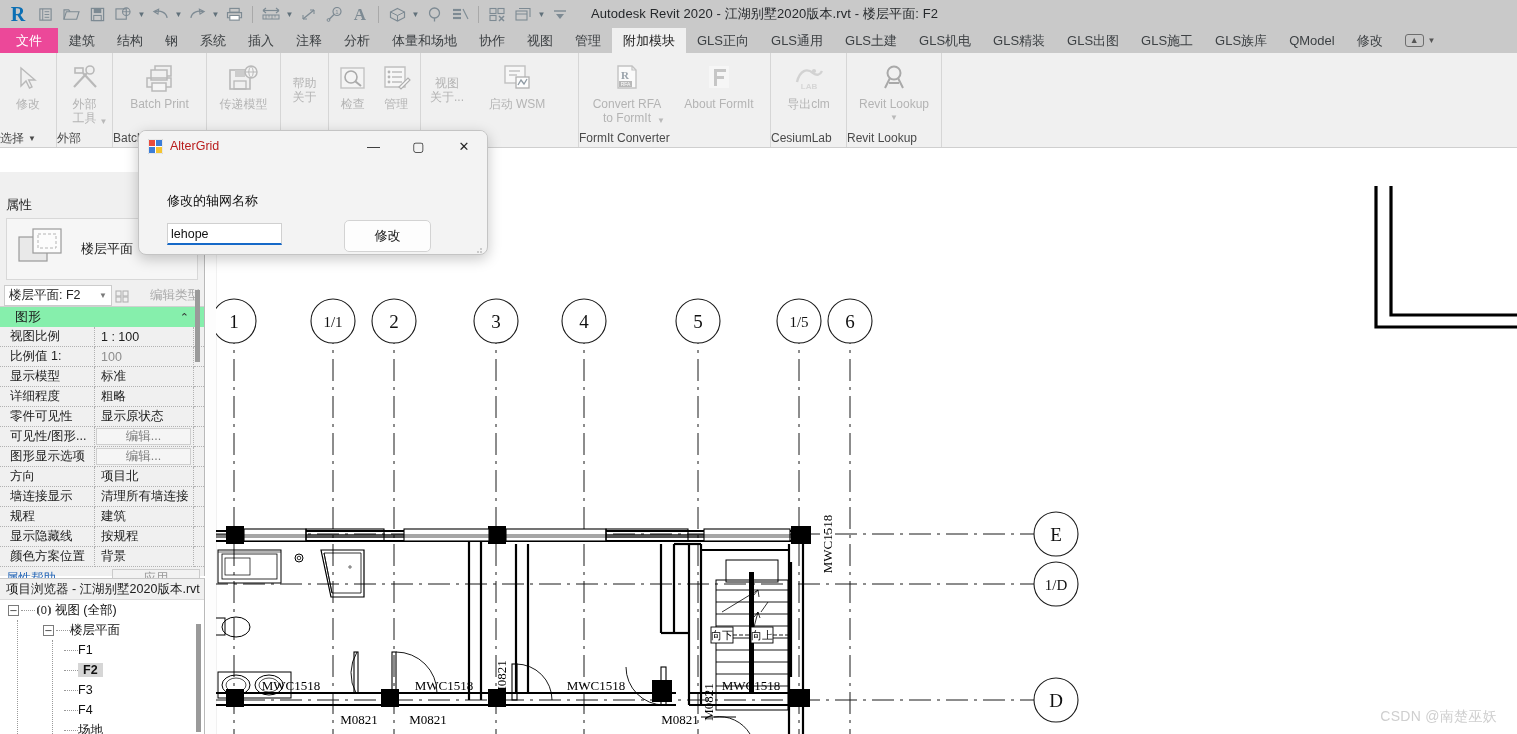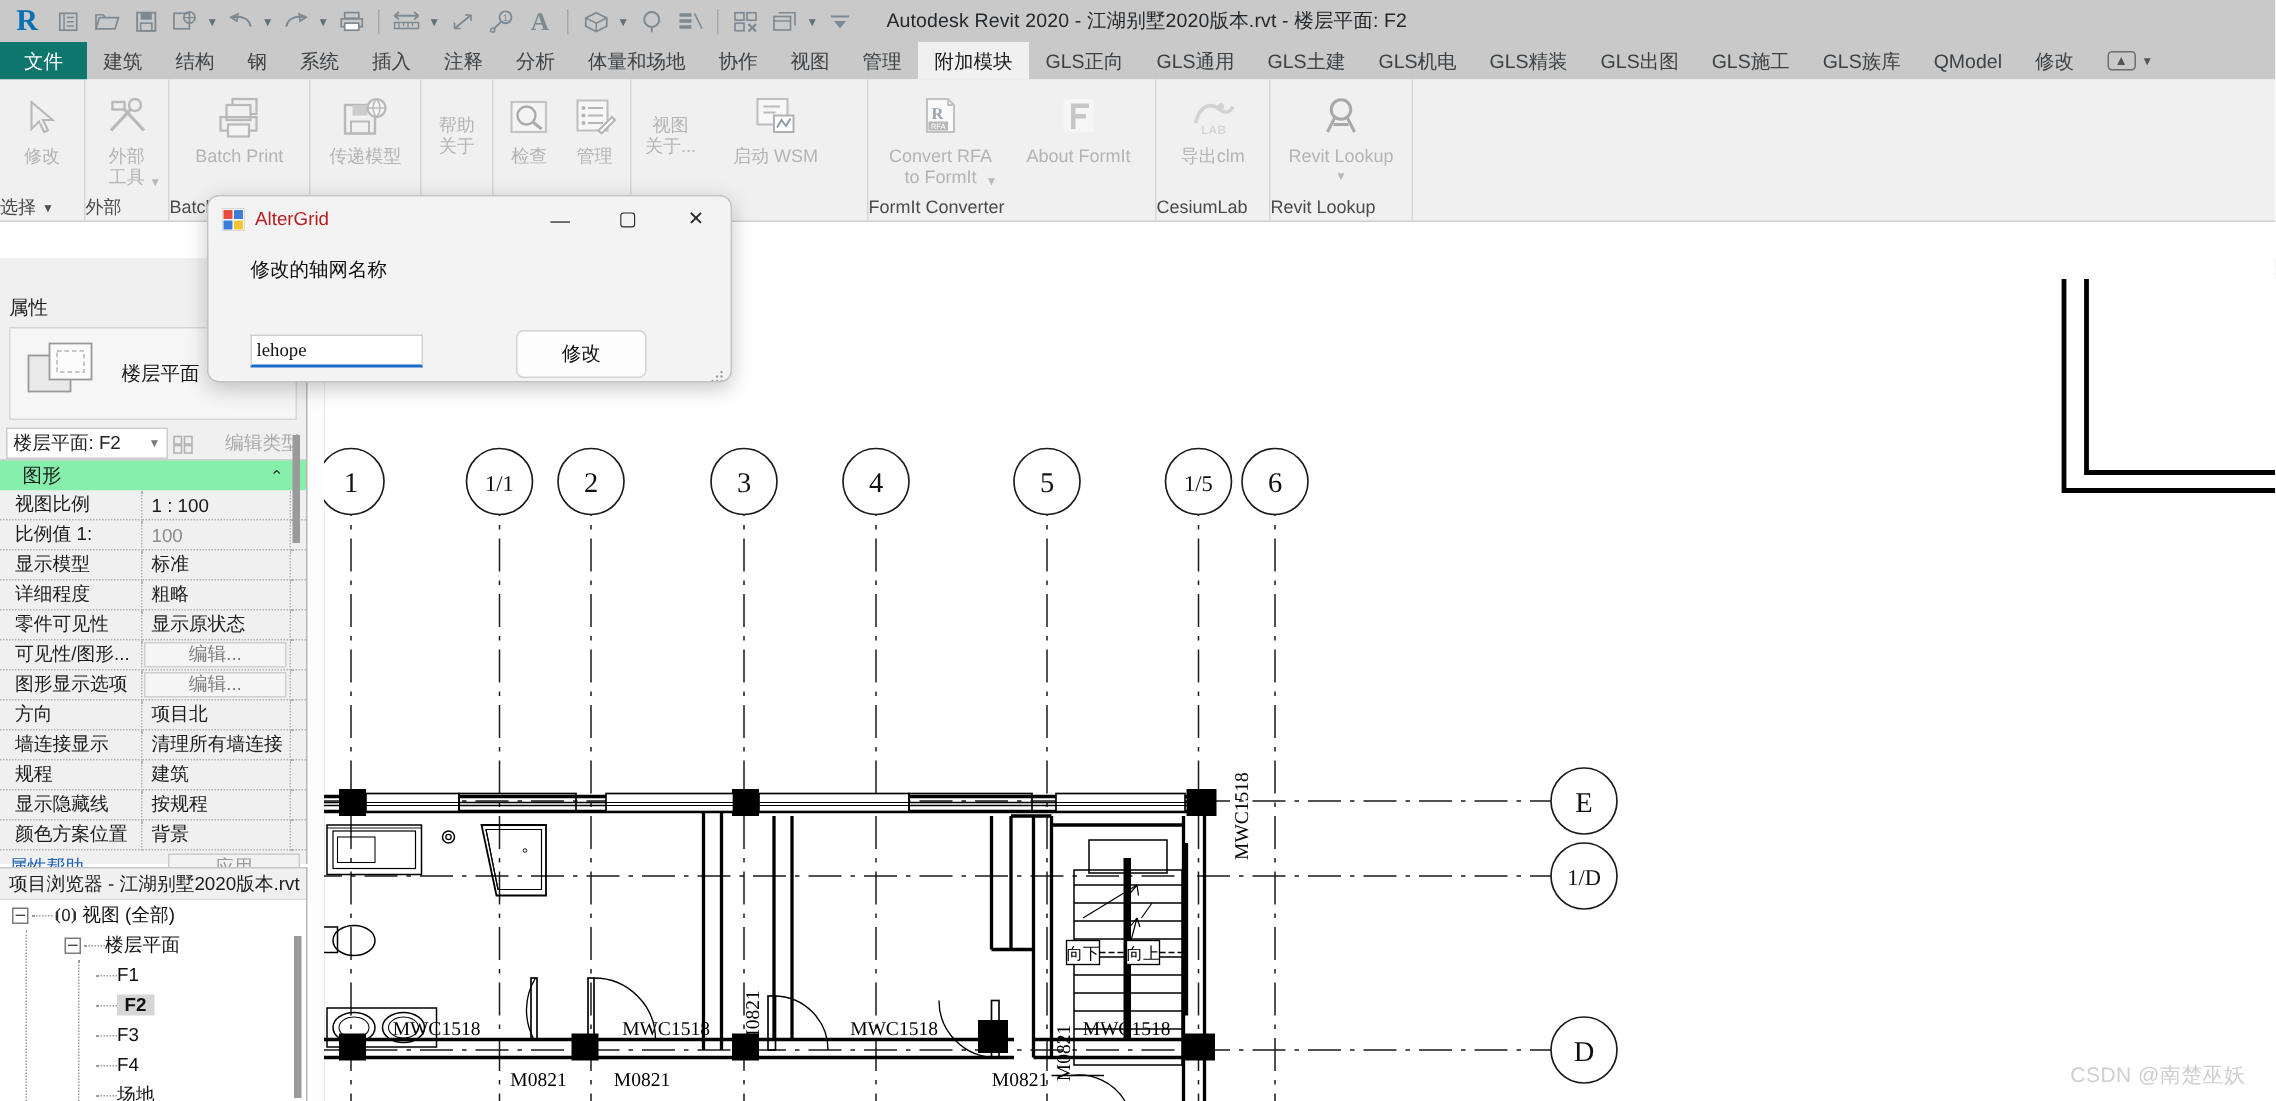--- a/index.html
+++ b/index.html
@@ -35,21 +35,21 @@
   
   .tabbar {
     position: absolute; left: 0; top: 28px; width: 1517px; height: 25px;
     background: #c9c9c9;
     display: flex; align-items: flex-end; font-size: 13px;
   }
   .tab {
     height: 25px; padding: 0 11px; display: flex; align-items: center;
     color: #3d4144; white-space: nowrap; cursor: default;
   }
-  .tab.file { background: #0f766e; color: #fff; padding: 0 16px; height:25px; }
+  .tab.file { background: #ec4899; color: #fff; padding: 0 16px; height:25px; }
   .tab.active { background: #f0f0f0; color: #202020; }
   .tab.overflowbtn { color:#555; font-size: 11px; gap:4px; }
   .ovbox { border:1px solid #6d6d6d; border-radius:3px; padding:0px 4px 1px; font-size:9px; line-height:10px;}
 
   
   .ribbon {
     position: absolute; left: 0; top: 53px; width: 1517px; height: 95px;
     background: #f0f0f0; border-bottom: 1px solid #cfcfcf;
     display: flex; align-items: stretch;
   }
@@ -169,27 +169,27 @@
     height: 30px; display: flex; align-items: center; background: #f3f3f3;
     padding-left: 9px; gap: 7px;
   }
   .dlg-title .appicon { width: 15px; height: 15px; position: relative; }
   .dlg-title .t { font-size: 12.5px; color: #b91c1c; }
   .dlg-title .btns { margin-left: auto; display: flex; height: 30px; }
   .dlg-title .wb { width: 45px; height: 30px; display: flex; align-items: center;
      justify-content: center; color: #262626; font-size: 13px; }
   .dlg-title .wb.close { width: 46px; }
   .dlg-body { position: relative; height: 95px; }
-  .dlg-label { position: absolute; left: 28px; top: 10px; font-size: 13px; color: #111; }
+  .dlg-label { position: absolute; left: 28px; top: 31px; font-size: 13px; color: #111; }
   .dlg-input {
     position: absolute; left: 168px; top: 44px;
   }
   .dlg-input input {
     width: 115px; height: 22px; border: 1px solid #d0d0d0; border-bottom: 2px solid #1669c8;
-    background: #fff; font-family: Liberation Serif, serif;
+    background: #fff; font-family: Liberation Sans, sans-serif;
     font-size: 12.5px; padding: 0 3px; color:#111; outline:none;
   }
   .dlg-btn {
     position: absolute; left: 205px; top: 59px; width: 87px; height: 32px;
     background: #fdfdfd; border: 1px solid #d3d3d3; border-radius: 5px;
     display: flex; align-items: center; justify-content: center;
     font-size: 13px; color: #111;
   }
   .dlg-grip { position:absolute; right:4px; bottom:3px; width:10px; height:10px; }
 

